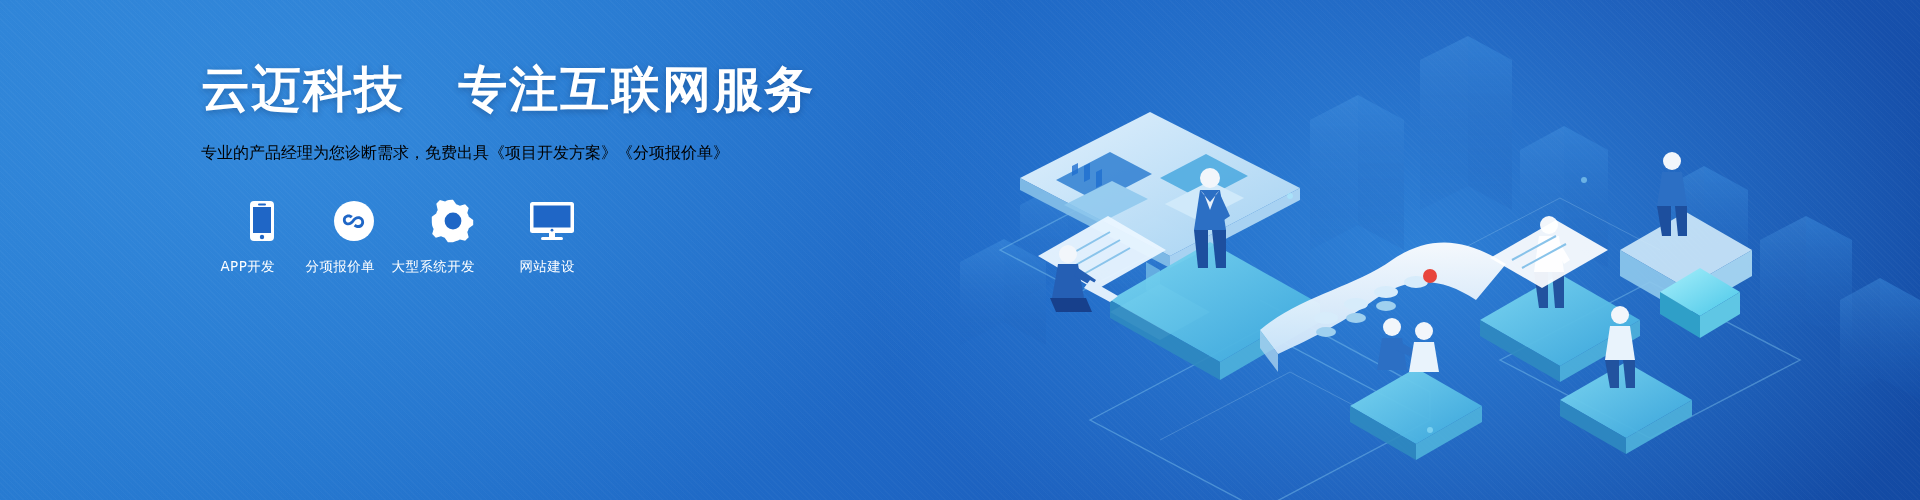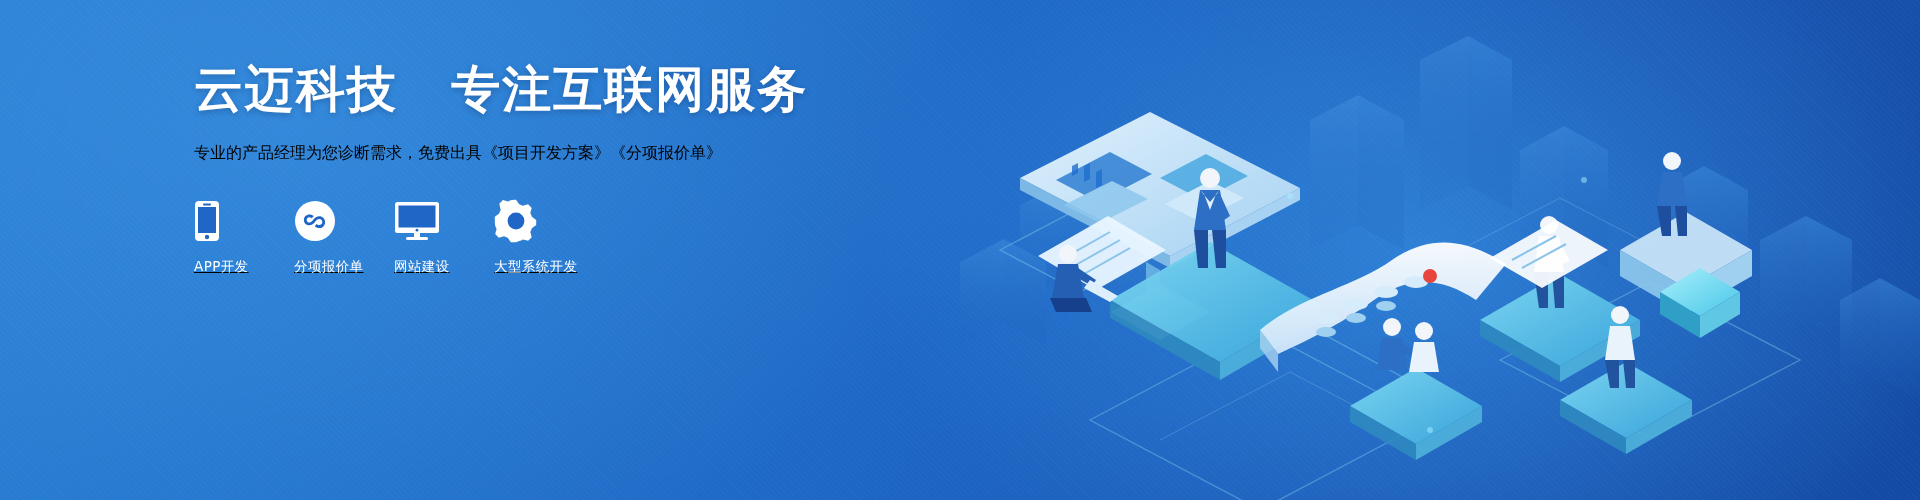--- a/index.html
+++ b/index.html
@@ -15,35 +15,35 @@
       radial-gradient(ellipse 1100px 700px at 300px 120px, rgba(62,150,228,0.55) 0%, rgba(62,150,228,0) 65%),
       linear-gradient(118deg,#2a7fd4 0%,#2374cd 26%,#1e66c4 52%,#1a56b4 74%,#134aa3 100%);
   }
   
   .banner:before{
     content:"";position:absolute;inset:0;
     background-image:repeating-linear-gradient(45deg, rgba(255,255,255,0.022) 0 1px, rgba(0,0,0,0) 1px 4px);
     pointer-events:none;
   }
   
-  .content{position:absolute;left:194px;top:62px;width:700px;z-index:6;}
+  .content{position:absolute;left:201px;top:62px;width:700px;z-index:6;}
   .headline{
     color:#ffffff;font-size:49px;font-weight:bold;letter-spacing:2px;
     line-height:1.12;margin:0 0 26px 0;white-space:nowrap;
     text-shadow:0 2px 6px rgba(0,24,64,.28);
   }
   .headline .gap{display:inline-block;width:22px;}
   .sub{
     color:#eaf3ff;font-size:21px;line-height:1.72;margin:0;letter-spacing:.6px;
     font-family:"DejaVu Sans",sans-serif;white-space:nowrap;
     text-shadow:0 1px 3px rgba(0,20,56,.25);
   }
   
   .services{display:flex;align-items:flex-end;margin-top:34px;}
-  .svc{display:flex;flex-direction:column;align-items:flex-start;width:74px;margin-right:26px;text-decoration:underline;}
+  .svc{display:flex;flex-direction:column;align-items:flex-end;width:74px;margin-right:26px;}
   .svc .ico{height:46px;display:flex;align-items:center;justify-content:center;margin-bottom:14px;}
   .svc .lbl{color:#ffffff;font-size:13.5px;white-space:nowrap;letter-spacing:.4px;font-family:"DejaVu Sans",sans-serif;}
   .svc svg{display:block;fill:#ffffff;}
   
   .art{position:absolute;right:0;top:0;width:960px;height:500px;z-index:3;}
   .art svg{display:block;}
 </style>
 </head>
 <body>
 
@@ -290,36 +290,36 @@
             <circle cx="21" cy="21" r="20" fill="#fff"></circle>
             <path d="M15.5 14.5c-3.1 0-5.6 2.4-5.6 5.4 0 3.3 2.6 5.3 5.4 5.3 2.6 0 4.4-1.5 5.7-3.2 1.3-1.7 2.6-2.9 4.2-2.9 1.8 0 3.1 1.3 3.1 3 0 1.7-1.3 3-3.1 3-1 0-1.8-.3-2.6-1.1l-1.9 2.3c1.3 1.2 2.8 1.8 4.5 1.8 3.3 0 5.9-2.5 5.9-5.9 0-3.4-2.6-5.9-5.8-5.9-2.6 0-4.5 1.5-5.9 3.3-1.3 1.7-2.5 2.9-4 2.9-1.6 0-2.7-1.1-2.7-2.6 0-1.5 1.1-2.6 2.7-2.6.9 0 1.7.3 2.4 1l2-2.2c-1.3-1.1-2.7-1.6-4.3-1.6z" fill="#1f66c6"></path>
           </svg>
         </span>
         <span class="lbl">分项报价单</span>
       </div>
 
 
       <div class="svc">
         <span class="ico">
+          <svg width="44" height="44" viewBox="0 0 44 44" xmlns="http://www.w3.org/2000/svg">
+            <path d="M22 0.8l3.2 4.4a17 17 0 0 1 3.7 1.5l5.2-1.4 3.6 3.6-1.4 5.2c.7 1.2 1.2 2.4 1.5 3.7l4.4 3.2-.0 5.1-4.4 3.2a17 17 0 0 1-1.5 3.7l1.4 5.2-3.6 3.6-5.2-1.4c-1.2.7-2.4 1.2-3.7 1.5L22 43.2l-5.1 0-3.2-4.4a17 17 0 0 1-3.7-1.5l-5.2 1.4-3.6-3.6 1.4-5.2a17 17 0 0 1-1.5-3.7L0.8 22.9l0-5.1 4.4-3.2c.3-1.3.8-2.5 1.5-3.7L5.3 4.7 8.9 1.1l5.2 1.4c1.2-.7 2.4-1.2 3.7-1.5L21 .8z" fill="#fff"></path>
+            <circle cx="22" cy="22" r="8.4" fill="#1f66c6"></circle>
+          </svg>
+        </span>
+        <span class="lbl">大型系统开发</span>
+      </div>
+
+      <div class="svc">
+        <span class="ico">
           <svg width="46" height="40" viewBox="0 0 46 40" xmlns="http://www.w3.org/2000/svg">
             <rect x="1" y="1" width="44" height="31" rx="2.5" fill="#fff"></rect>
             <rect x="4.5" y="4.5" width="37" height="22" fill="#1f66c6"></rect>
             <circle cx="23" cy="29.2" r="1.4" fill="#1f66c6"></circle>
             <rect x="20" y="32" width="6" height="4" fill="#fff"></rect>
             <rect x="12" y="36" width="22" height="3" rx="1.5" fill="#fff"></rect>
           </svg>
         </span>
         <span class="lbl">网站建设</span>
       </div>
 
-      <div class="svc">
-        <span class="ico">
-          <svg width="44" height="44" viewBox="0 0 44 44" xmlns="http://www.w3.org/2000/svg">
-            <path d="M22 0.8l3.2 4.4a17 17 0 0 1 3.7 1.5l5.2-1.4 3.6 3.6-1.4 5.2c.7 1.2 1.2 2.4 1.5 3.7l4.4 3.2-.0 5.1-4.4 3.2a17 17 0 0 1-1.5 3.7l1.4 5.2-3.6 3.6-5.2-1.4c-1.2.7-2.4 1.2-3.7 1.5L22 43.2l-5.1 0-3.2-4.4a17 17 0 0 1-3.7-1.5l-5.2 1.4-3.6-3.6 1.4-5.2a17 17 0 0 1-1.5-3.7L0.8 22.9l0-5.1 4.4-3.2c.3-1.3.8-2.5 1.5-3.7L5.3 4.7 8.9 1.1l5.2 1.4c1.2-.7 2.4-1.2 3.7-1.5L21 .8z" fill="#fff"></path>
-            <circle cx="22" cy="22" r="8.4" fill="#1f66c6"></circle>
-          </svg>
-        </span>
-        <span class="lbl">大型系统开发</span>
-      </div>
-
     </div>
   </div>
 </div>
 
 </body></html>

